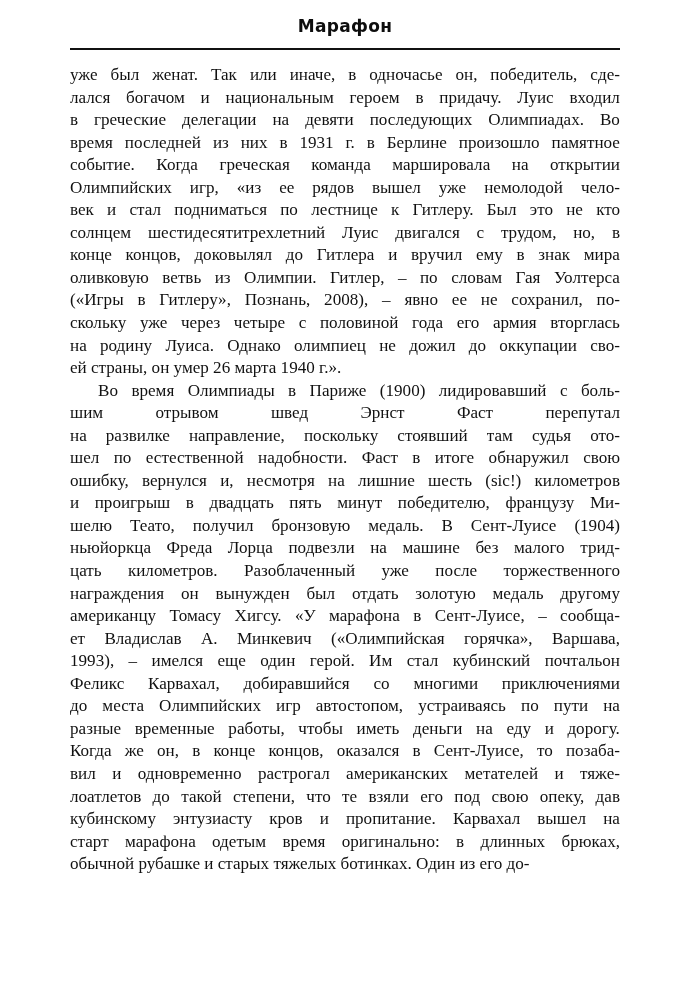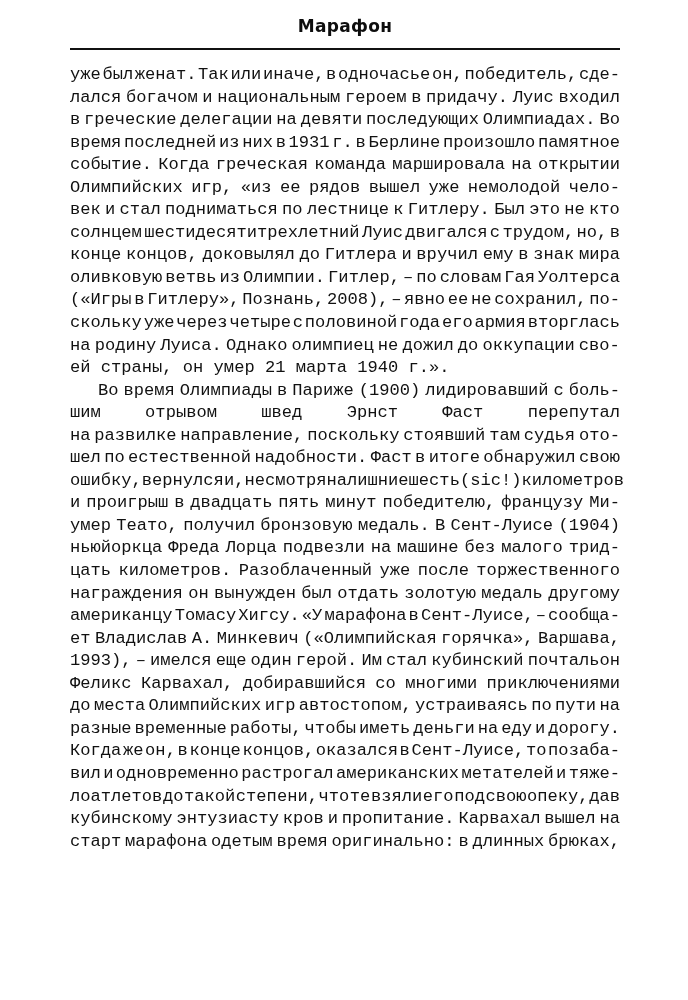--- a/index.html
+++ b/index.html
@@ -40,21 +40,20 @@
     height: 2px;
     background: #111111;
   }
 
   
   .textblock {
     position: absolute;
     left: 70px;
     top: 64px;
     width: 550px;
-    font-family: Liberation Mono, monospace;
   }
 
   .para {
     margin: 0;
     font-size: 17.1px;
     line-height: 22.55px;
     color: #111111;
     text-align: left;
     white-space: normal;
   }
@@ -253,21 +252,21 @@
           <span>родину</span>
           <span>Луиса.</span>
           <span>Однако</span>
           <span>олимпиец</span>
           <span>не</span>
           <span>дожил</span>
           <span>до</span>
           <span>оккупации</span>
           <span>сво-</span>
         </span>
-        <span class="line">ей страны, он умер 21 марта 1940 г.».</span>
+        <span class="line">ей страны, он умер 26 марта 1940 г.».</span>
       </p>
       <p class="para">
         <span class="line just indent">
           <span>Во</span>
           <span>время</span>
           <span>Олимпиады</span>
           <span>в</span>
           <span>Париже</span>
           <span>(1900)</span>
           <span>лидировавший</span>
@@ -319,21 +318,21 @@
           <span>проигрыш</span>
           <span>в</span>
           <span>двадцать</span>
           <span>пять</span>
           <span>минут</span>
           <span>победителю,</span>
           <span>французу</span>
           <span>Ми-</span>
         </span>
         <span class="line just">
-          <span>умер</span>
+          <span>шелю</span>
           <span>Теато,</span>
           <span>получил</span>
           <span>бронзовую</span>
           <span>медаль.</span>
           <span>В</span>
           <span>Сент-Луисе</span>
           <span>(1904)</span>
         </span>
         <span class="line just">
           <span>ньюйоркца</span>
@@ -477,18 +476,19 @@
         <span class="line just">
           <span>старт</span>
           <span>марафона</span>
           <span>одетым</span>
           <span>время</span>
           <span>оригинально:</span>
           <span>в</span>
           <span>длинных</span>
           <span>брюках,</span>
         </span>
+        <span class="line">обычной рубашке и старых тяжелых ботинках. Один из его до-</span>
       </p>
     </div>
 
   <div class="folio">13</div>
 
 </div>
 
 </body></html>

